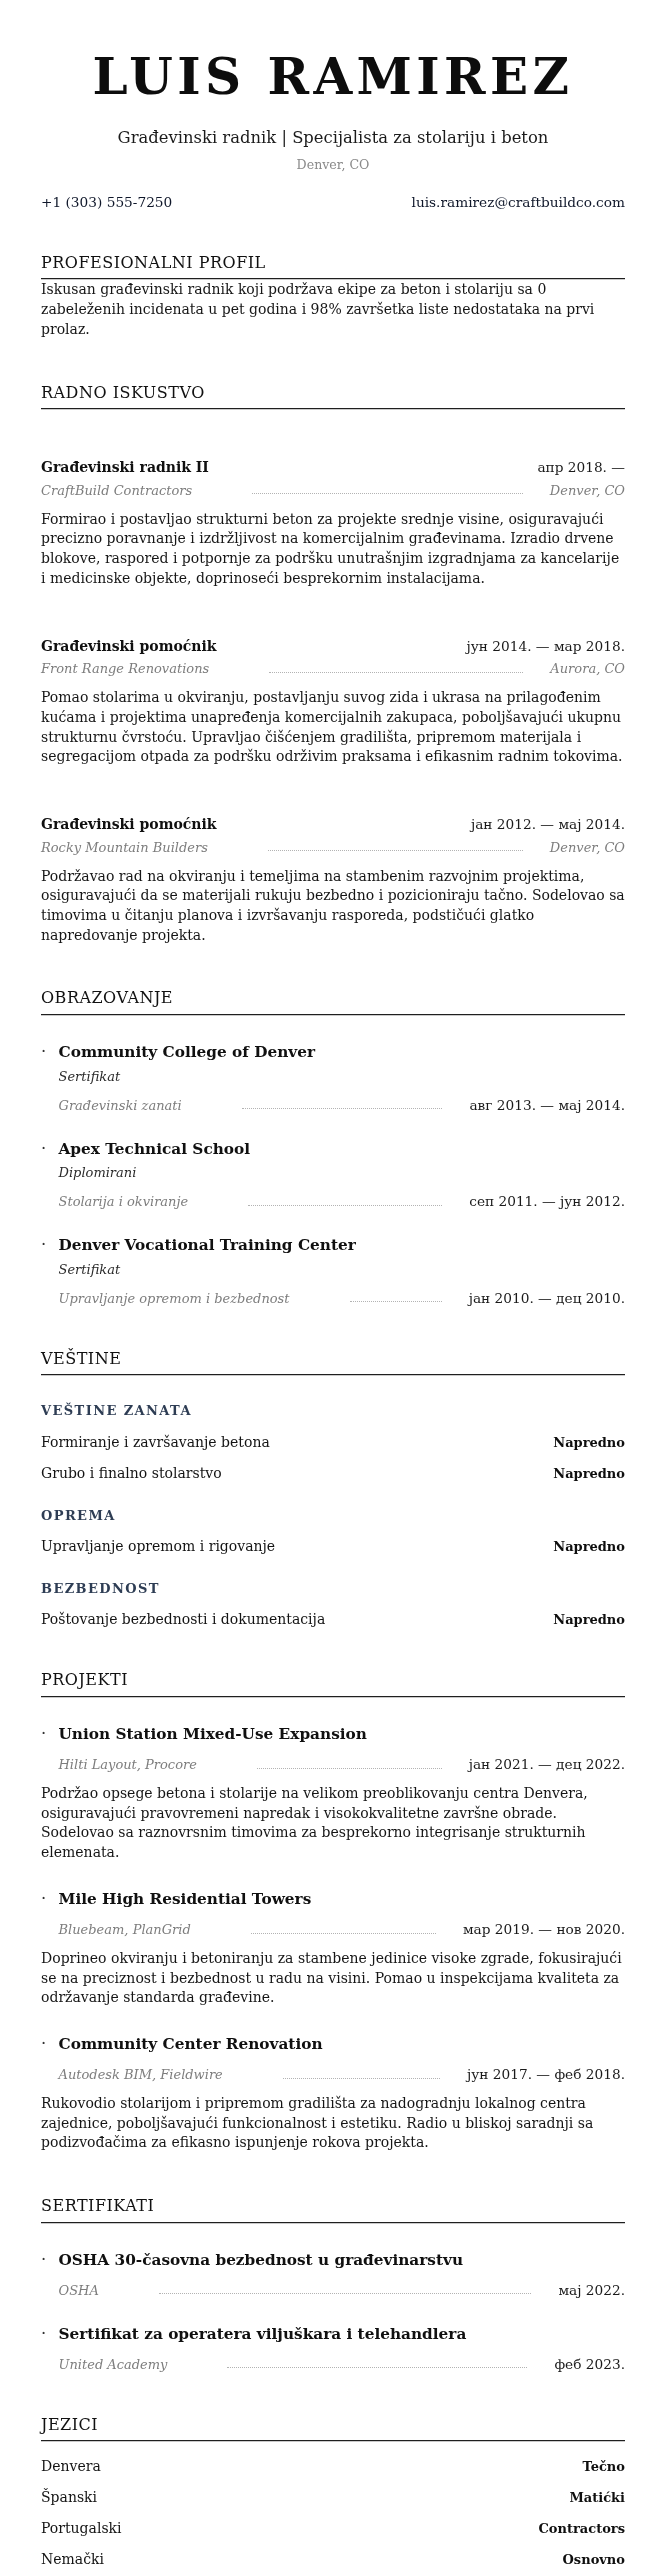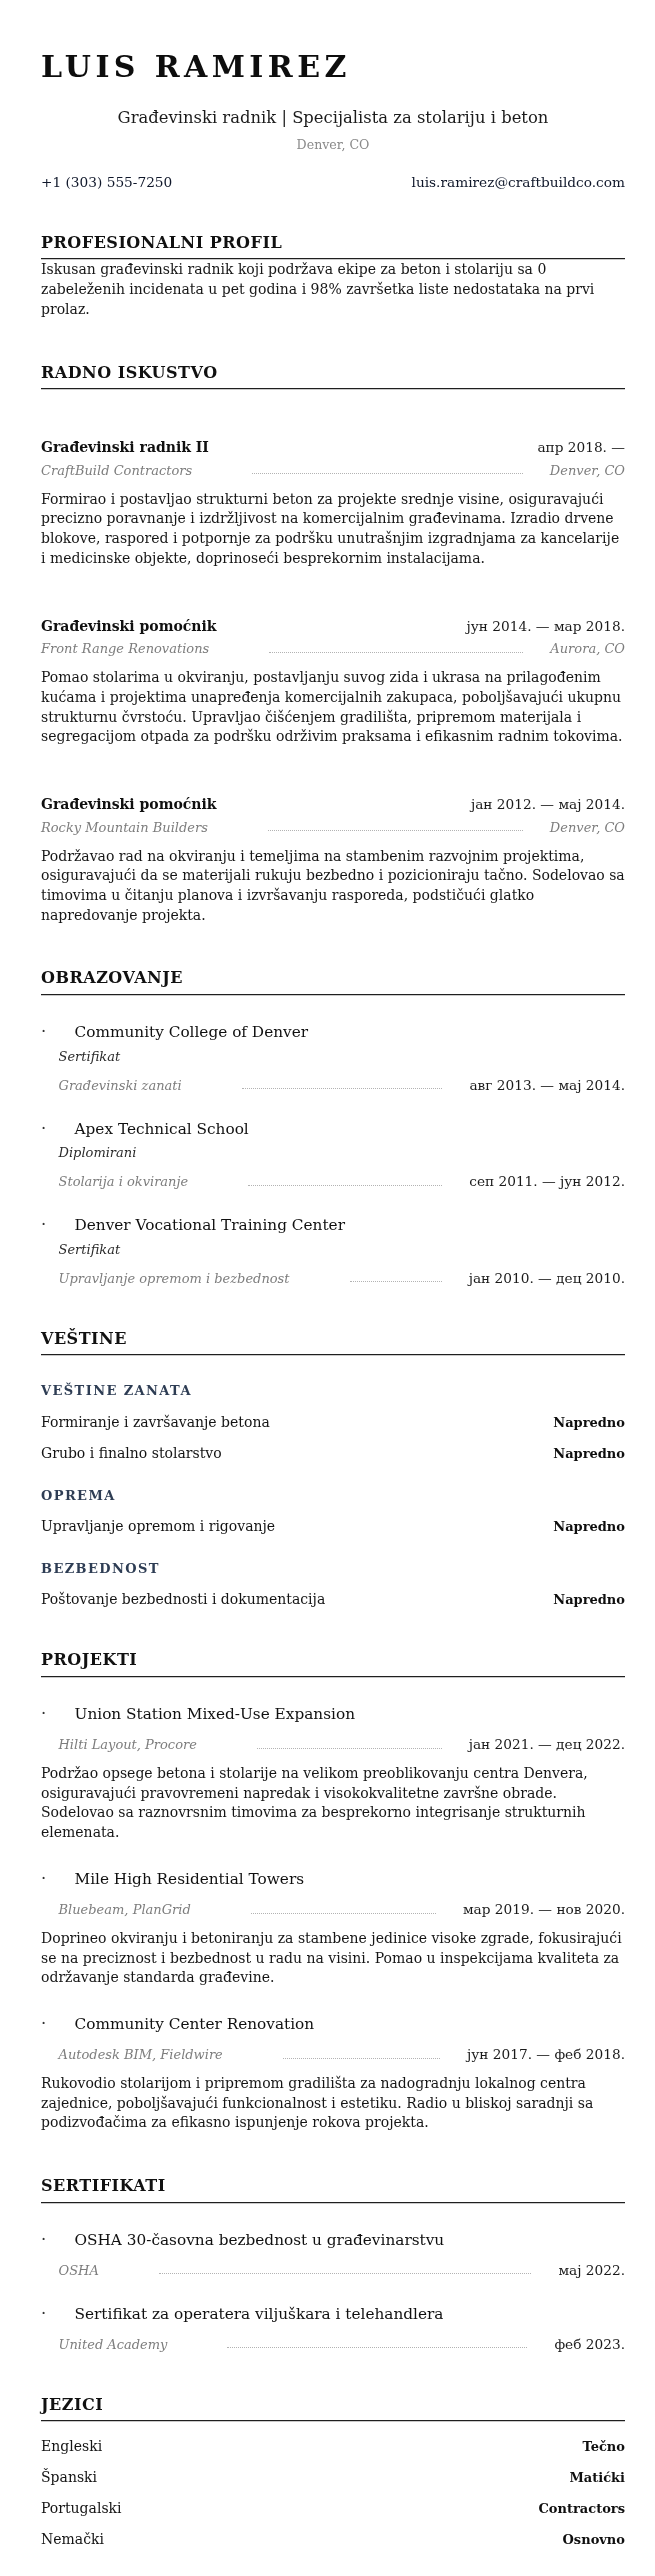--- a/index.html
+++ b/index.html
@@ -6,34 +6,34 @@
   html,body { background:#ffffff; }
   body {
     width:656px; min-height:2576px; margin:0 auto;
     font-family:"DejaVu Serif","Liberation Serif",serif;
     color:#141414;
   }
   .page { width:656px; min-height:2576px; padding:52px 31px 44px 41px; }
 
   
   .name {
-    font-size:30px; font-weight:700;
+    text-align:center; font-size:50px; font-weight:700;
     letter-spacing:4.4px; line-height:1.0; color:#0d0d0d;
   }
   .subtitle { text-align:center; font-size:16.4px; margin-top:26px; color:#1b1b1b; }
   .location { text-align:center; font-size:12.6px; margin-top:9.8px; color:#8a8a8a; }
   .contact-row {
     display:flex; justify-content:space-between; align-items:baseline;
     margin-top:22px; font-size:13.7px; color:#0f172a;gap:8px;
   }
 
   
   .section { margin-top:43px; }
   .section-title {
-    font-size:16px; font-weight:700; letter-spacing:0.5px; color:#111;
+    font-size:16px; font-weight:400; letter-spacing:0.5px; color:#111;
     padding-bottom:6.6px;
   }
   .rule {
     height:1.6px; border-top:1.1px solid #1f1f1f; border-bottom:0.5px solid #c9c9c9;
   }
   .section-body-text { font-size:14px; line-height:19.7px; color:#161616; }
 
   
   .entry { margin-top:25px; }
   .entry-head { display:flex; justify-content:space-between; align-items:baseline; }
@@ -45,21 +45,21 @@
     flex:1; align-self:flex-end;
     border-bottom:1.1px dotted #b3b3b3;
     margin:0 27px 3.3px 60px; min-width:33px; height:0.5px;
   }
   .entry-desc { font-size:14px; line-height:19.7px; margin-top:12px; color:#161616; }
 
   
   .b-entry { margin-top:26px; }
   .b-head { display:flex; align-items:baseline; }
   .bullet { width:17.5px; font-size:16.4px; color:#333; flex:0 0 17.5px; }
-  .b-title { font-size:15.3px; font-weight:400; color:#101010;margin-left:16px; }
+  .b-title { font-size:15.3px; font-weight:700; color:#101010; }
   .b-sub { margin-left:17.5px; margin-top:7.6px; }
   .degree { font-style:italic; font-size:13px; color:#2b2b2b; }
   .b-row { display:flex; align-items:baseline; margin-left:17.5px; margin-top:13px; }
   .b-desc { font-size:14px; line-height:19.7px; margin-top:12px; color:#161616; }
 
   
   .skill-group { margin-top:27px; }
   .skill-group:first-of-type { margin-top:23px; }
   .skill-group-title {
     font-size:13px; font-weight:700; letter-spacing:1.4px; color:#2e3d54;
@@ -292,21 +292,21 @@
       </div>
     </div>
   </div>
 
   <div class="section">
     <div class="section-title">JEZICI</div>
     <div class="rule"></div>
 
     <div class="lang-rows">
       <div class="kv-row">
-        <span class="kv-name">Engleski</span>
+        <span class="kv-name">Denvera</span>
         <span class="kv-level">Tečno</span>
       </div>
       <div class="kv-row">
         <span class="kv-name">Španski</span>
         <span class="kv-level">Matićki</span>
       </div>
       <div class="kv-row">
         <span class="kv-name">Portugalski</span>
         <span class="kv-level">Contractors</span>
       </div>

